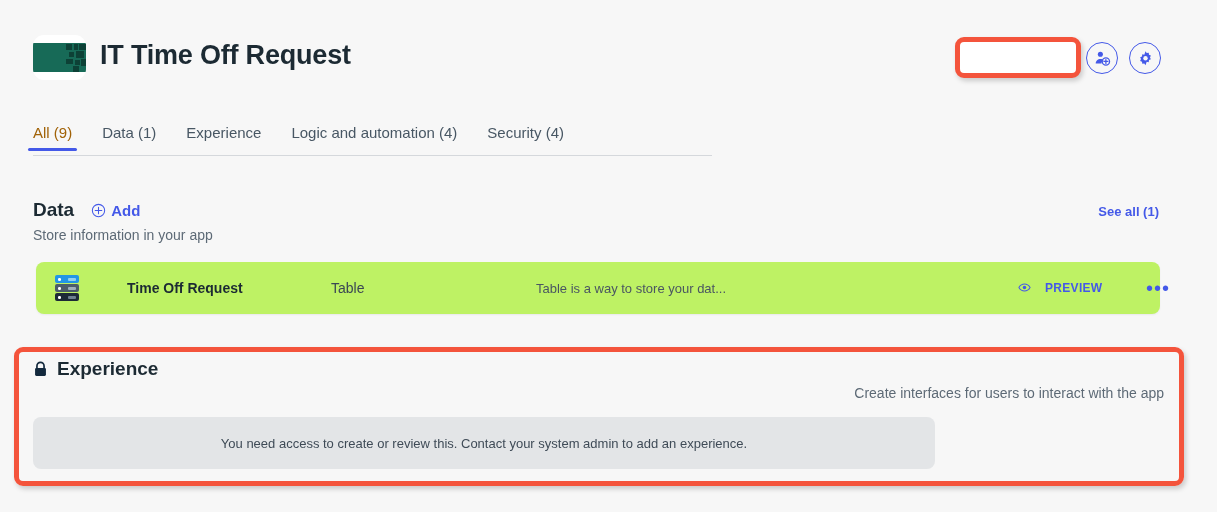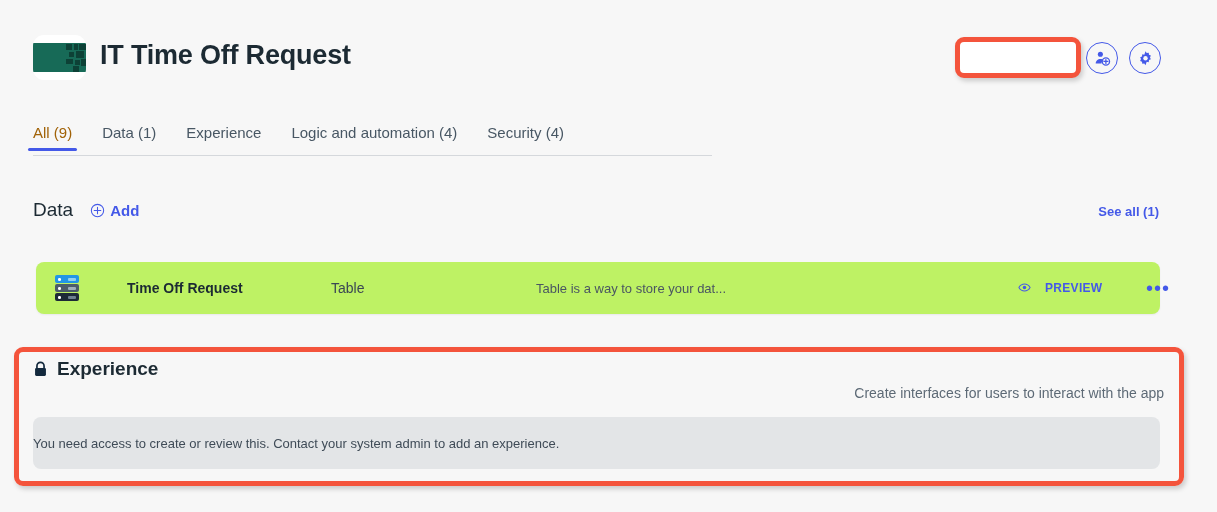--- a/index.html
+++ b/index.html
@@ -68,21 +68,21 @@
     width: 100%; height: 30px; border: none; border-bottom: 1px solid #c9ccd1;
     background: transparent; font-size: 15px; color: #3b4754;
     font-family: "Liberation Sans", sans-serif; outline: none; padding: 0 24px 4px 2px;
   }
   .search input::placeholder { color: #6b7682; }
   .search .ico { position: absolute; right: 0px; top: 3px; cursor: pointer; }
 
   
   .sec-data { position: absolute; left: 33px; top: 198px; width: 1150px; }
   .sec-head { display: flex; align-items: center; height: 24px; }
-  .sec-title { font-size: 19px; font-weight: normal; color: #1c2a33; }
+  .sec-title { font-size: 19px; font-weight: bold; color: #1c2a33; }
   .add-link {
     display: flex; align-items: center; gap: 5px; margin-left: 17px;
     color: #4459e8; font-size: 15px; font-weight: bold; cursor: pointer;
   }
   .sec-sub { margin-top: 5px; font-size: 14px; color: #5d6a76; }
   .see-all {
     position: absolute; right: 24px; top: 6px;
     font-size: 13px; font-weight: bold; color: #4459e8; cursor: pointer;
   }
 
@@ -105,23 +105,23 @@
     color: #4459e8; font-size: 12px; font-weight: bold; letter-spacing: 0.3px; cursor: pointer;
   }
   .c-more { position: absolute; left: 1110px; color: #4459e8; font-size: 20px; letter-spacing: 1px; line-height: 10px; cursor: pointer; }
 
   
   .sec-exp { position: absolute; left: 33px; top: 358px; width: 1131px; }
   .exp-head { display: flex; align-items: center; gap: 9px; }
   .exp-title { font-size: 19px; font-weight: bold; color: #1c2a33; }
   .exp-sub { margin-top: 5px; font-size: 14px; color: #5d6a76; text-align: right; }
   .exp-box {
-    margin-top: 16px; width: 1127px; height: 52px;
+    margin-top: 16px; width: 902px; height: 52px;
     background: #e3e5e7; border-radius: 8px;
-    display: flex; align-items: center; 
+    display: flex; align-items: center; justify-content: center;
     font-size: 13px; color: #3f4b57;
   }
 </style>
 </head>
 <body>
 
 <div class="page">
 
   <div class="header">
     <div class="app-icon">
@@ -174,20 +174,21 @@
     <div class="sec-head">
       <span class="sec-title">Data</span>
       <span class="add-link">
         <svg width="15" height="15" viewBox="0 0 20 20">
           <circle cx="10" cy="10" r="8.2" fill="none" stroke="#4459e8" stroke-width="1.4"></circle>
           <path d="M10 5.6v8.8M5.6 10h8.8" stroke="#4459e8" stroke-width="1.4" stroke-linecap="round"></path>
         </svg>
         <span>Add</span>
       </span>
     </div>
+    <div class="sec-sub">Store information in your app</div>
     <div class="see-all">See all (1)</div>
   </div>
 
   <div class="card">
     <div class="db-icon">
       <div class="db-row" style="top:1px;background:#2196e6;">
           <span class="dot"></span>
           <span class="bar" style="background:#8fd0f2;"></span>
         </div>
       <div class="db-row" style="top:10px;background:#4b5c6b;">

